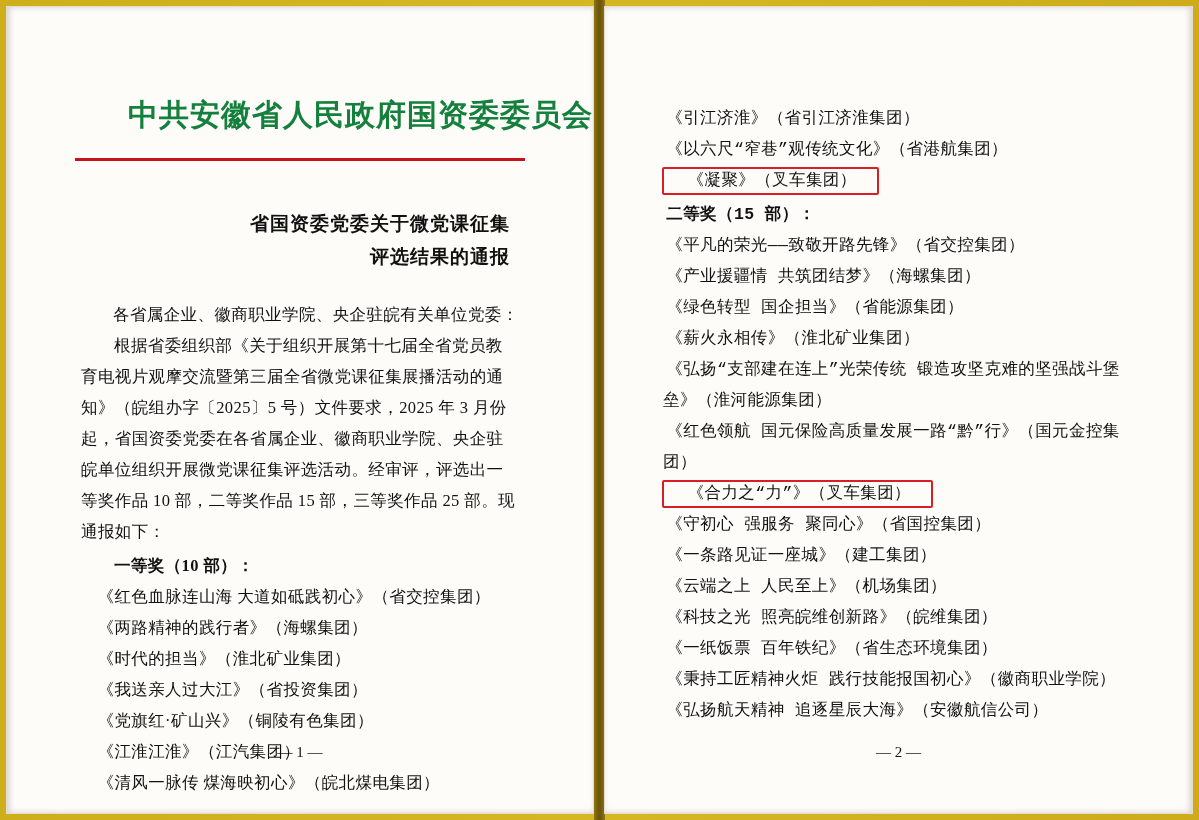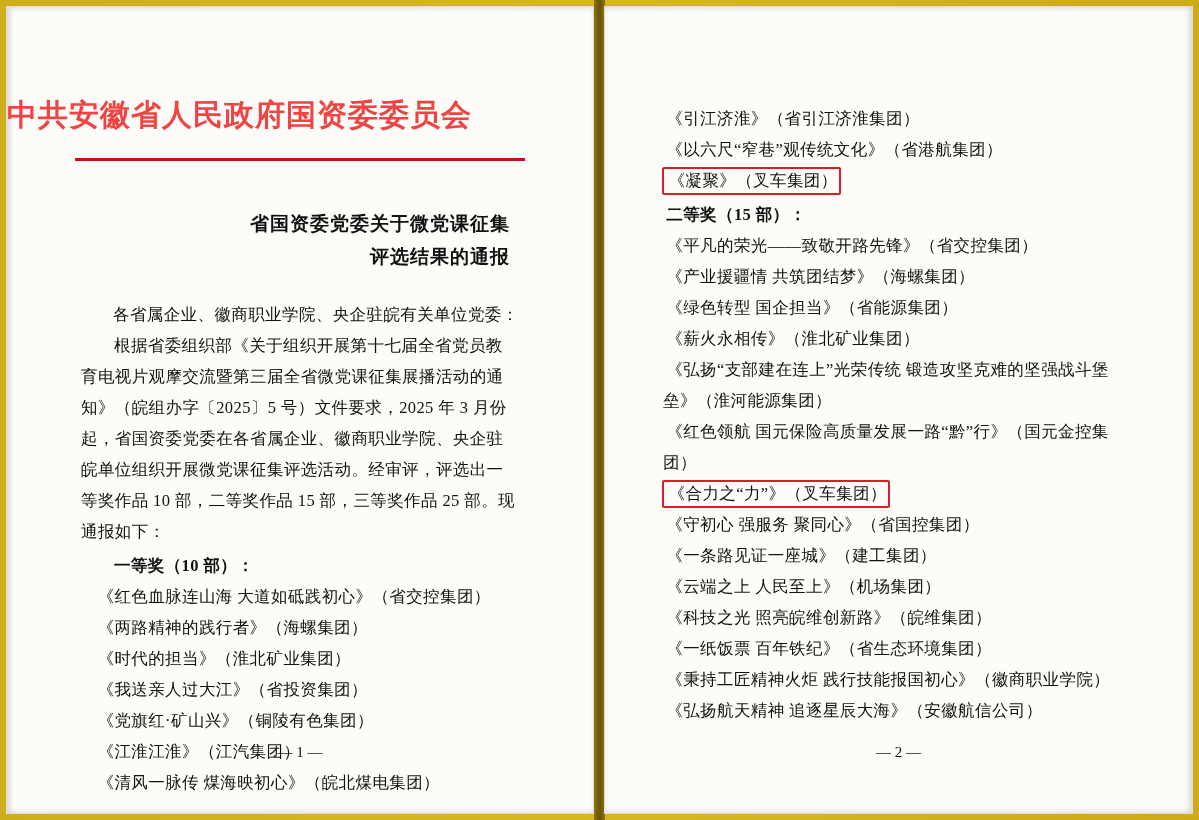--- a/index.html
+++ b/index.html
@@ -46,22 +46,22 @@
     top: 0;
     left: 594px;
     width: 11px;
     height: 820px;
     background: linear-gradient(90deg,#8f7510 0%, #6d5808 40%, #6d5808 60%, #907611 100%);
   }
 
   
   .masthead {
     margin: 88px 0 0 0;
-    text-align: left;
-    color: #ef4444;
+    text-align: right;
+    color: #15803d;
     font-family: Liberation Mono, monospace;
     font-weight: bold;
     font-size: 30px;
     letter-spacing: 1px;
   }
   .masthead-rule {
     margin: 22px auto 0 auto;
     width: 450px;
     height: 3px;
     background: #c8121a;
@@ -102,28 +102,29 @@
     color: #111;
   }
 
   
   .right-col {
     margin: 96px 58px 0 58px;
     font-size: 16.5px;
     line-height: 31px;
     color: #111;
     letter-spacing: 0.4px;
+    font-family: Liberation Mono, monospace;
   }
   .right-col .item { text-indent: 0.2em; }
   .right-col .subhead { text-indent: 0.2em; }
   .hl {
     display: inline-block;
     border: 2px solid #d81f26;
     border-radius: 2px;
-    padding: 0 1px;
+    padding: 0 20px;
     margin-left: -4px;
     line-height: 24px;
   }
   .pn-right {
     position: absolute;
     bottom: 52px;
     left: 0;
     width: 100%;
     text-align: center;
     font-size: 15px;

